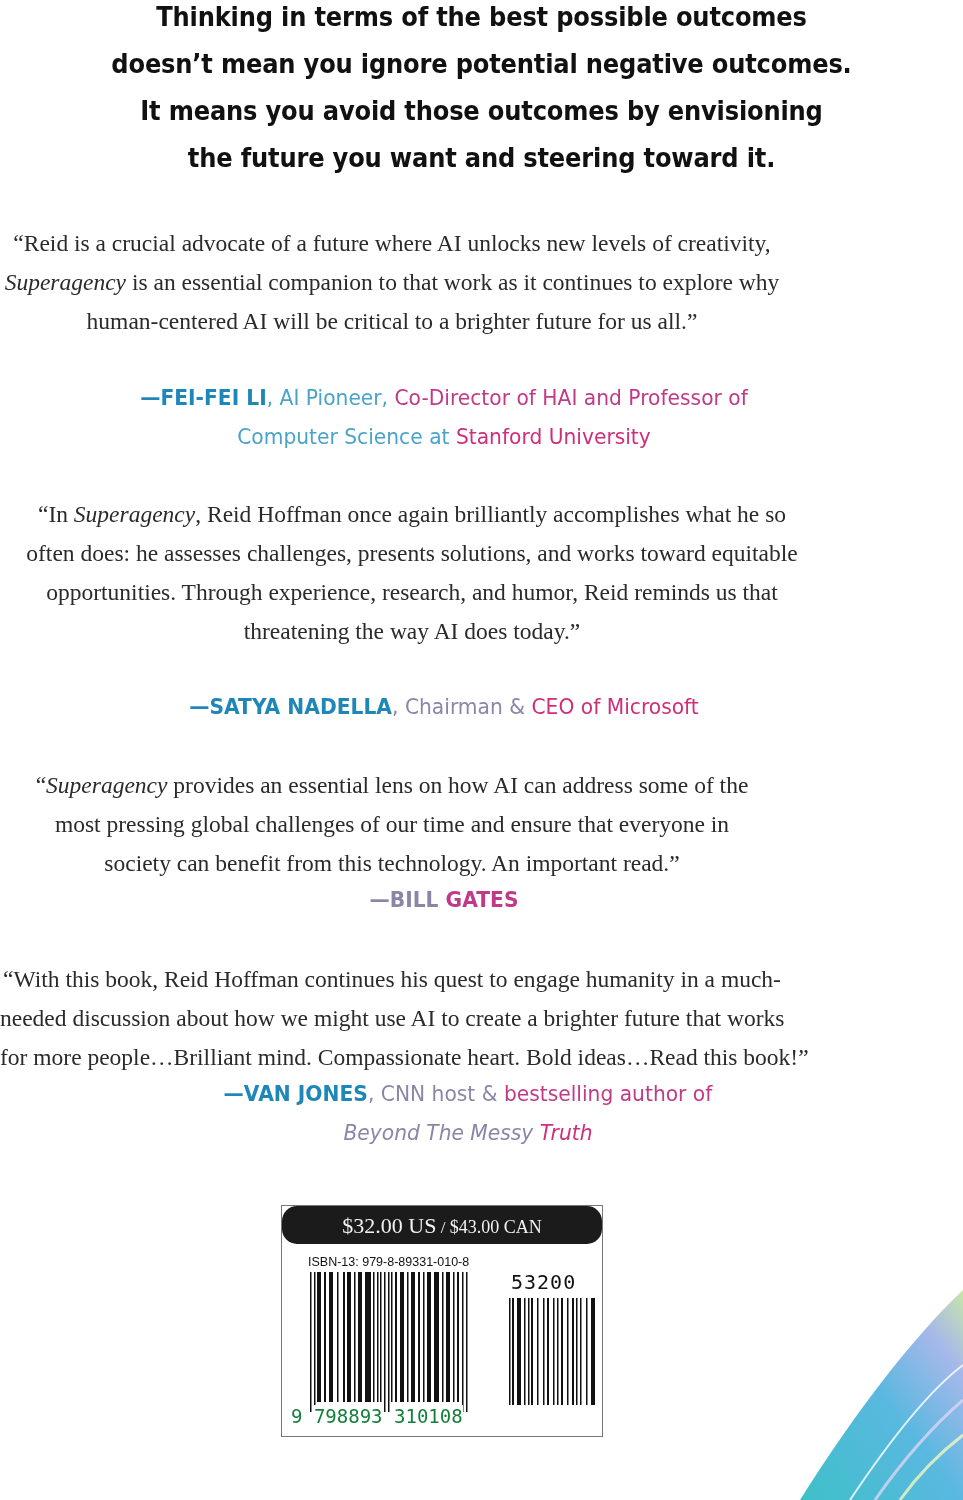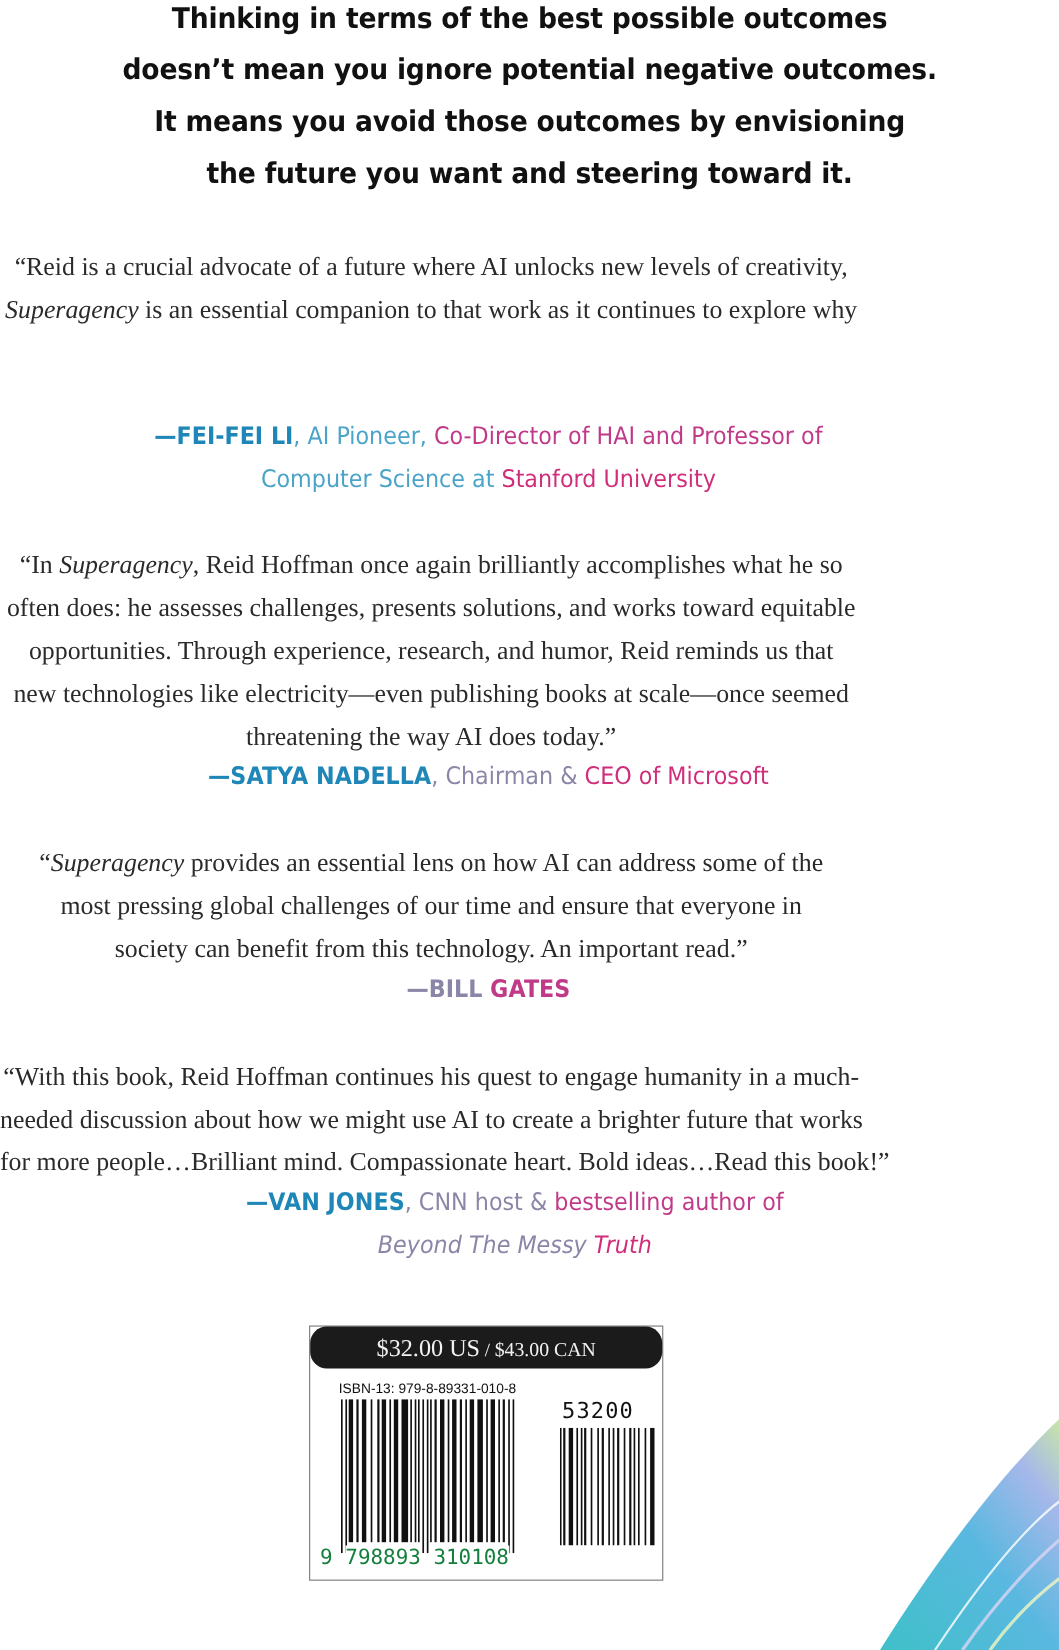--- a/index.html
+++ b/index.html
@@ -65,31 +65,31 @@
 <div class="headline">
   <span class="line">Thinking in terms of the best possible outcomes</span>
   <span class="line">doesn’t mean you ignore potential negative outcomes.</span>
   <span class="line">It means you avoid those outcomes by envisioning</span>
   <span class="line">the future you want and steering toward it.</span>
 </div>
 
 <div class="quote" style="top:224px;">
   <span class="line">“Reid is a crucial advocate of a future where AI unlocks new levels of creativity,</span>
   <span class="line"><i>Superagency</i><span> is an essential companion to that work as it continues to explore why</span></span>
+  <span class="line">human-centered AI will be critical to a brighter future for us all.”</span>
 </div>
 <div class="attr" style="top:378px;">
   <span class="line"><b class="c1">—FEI-FEI LI</b><span class="c2">, AI Pioneer, </span><span class="c4">Co-Director of HAI and Professor of</span></span>
   <span class="line"><span class="c2">Computer Science at </span><span class="c5">Stanford University</span></span>
 </div>
 
-<div class="quote" style="top:495px;">
+<div class="quote" style="top:495px;padding-left:20px;">
   <span class="line"><span>“In </span><i>Superagency</i><span>, Reid Hoffman once again brilliantly accomplishes what he so</span></span>
   <span class="line">often does: he assesses challenges, presents solutions, and works toward equitable</span>
   <span class="line">opportunities. Through experience, research, and humor, Reid reminds us that</span>
-  <span class="line">new technologies like electricity—even publishing books at scale—once seemed</span>
   <span class="line">threatening the way AI does today.”</span>
 </div>
 <div class="attr" style="top:687px;">
   <span class="line"><b class="c1">—SATYA NADELLA</b><span class="c3">, Chairman &amp; </span><span class="c5">CEO of Microsoft</span></span>
 </div>
 
 <div class="quote" style="top:766px;">
   <span class="line"><span>“</span><i>Superagency</i><span> provides an essential lens on how AI can address some of the</span></span>
   <span class="line">most pressing global challenges of our time and ensure that everyone in</span>
   <span class="line">society can benefit from this technology. An important read.”</span>

